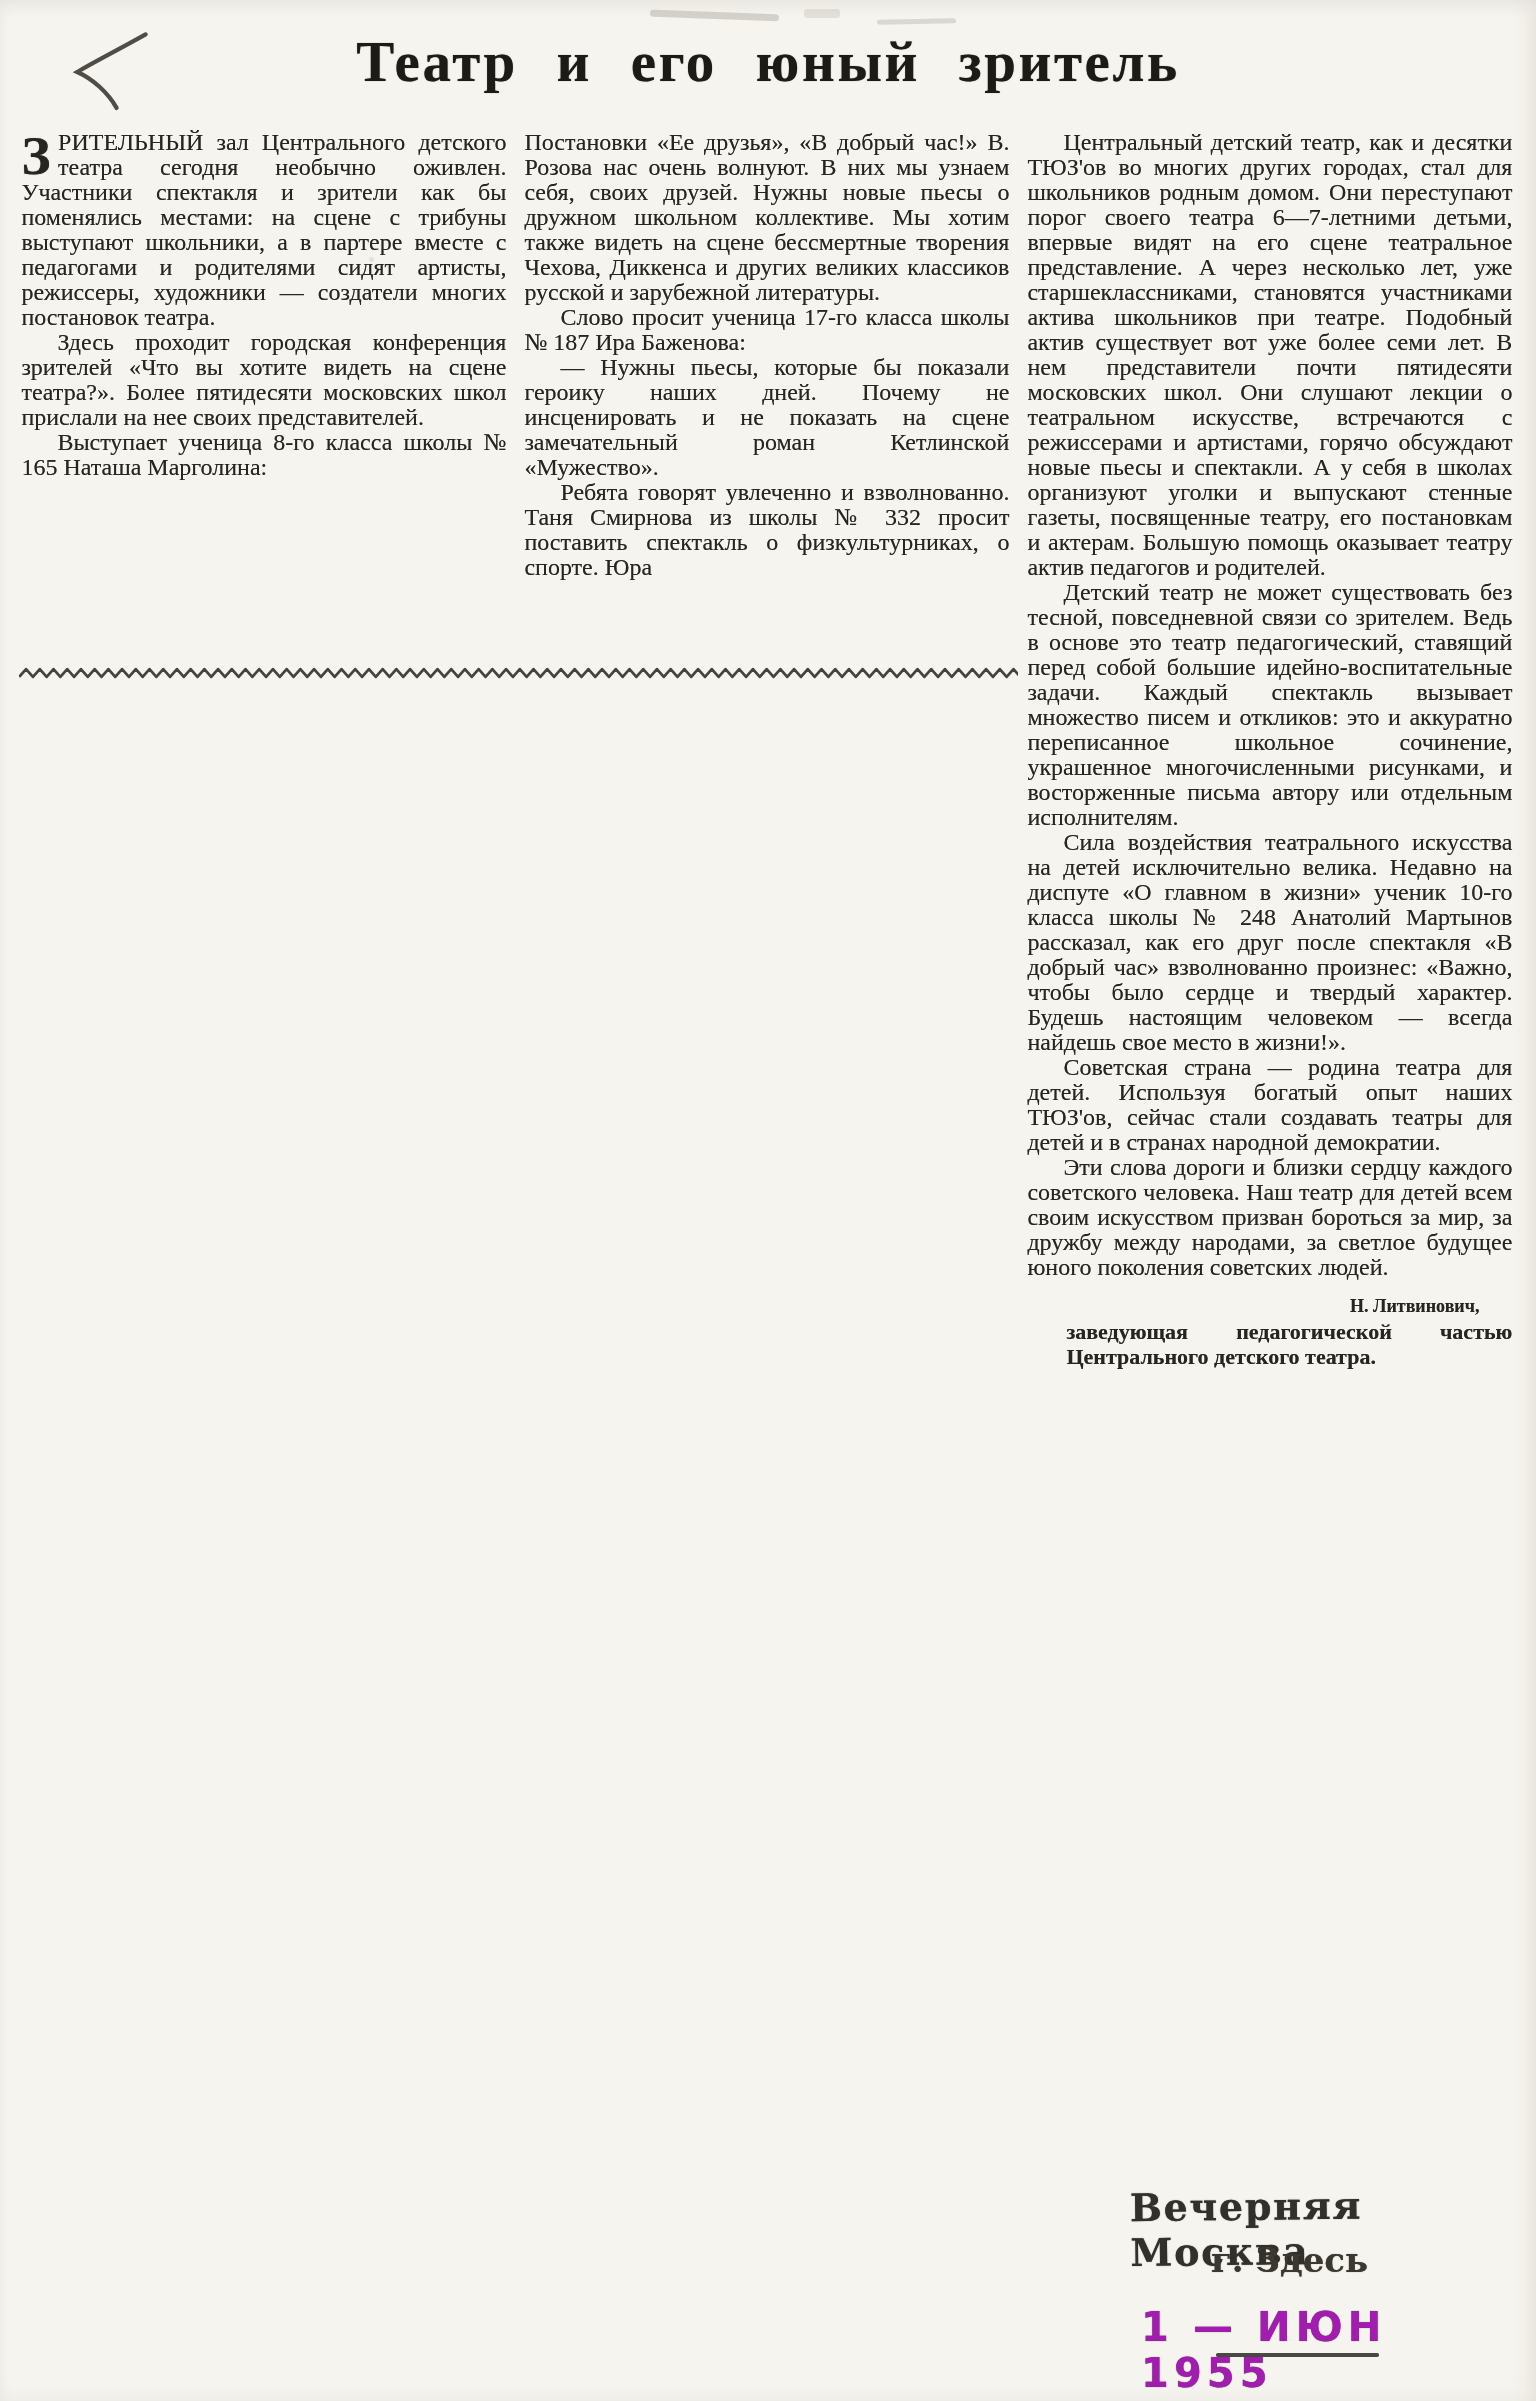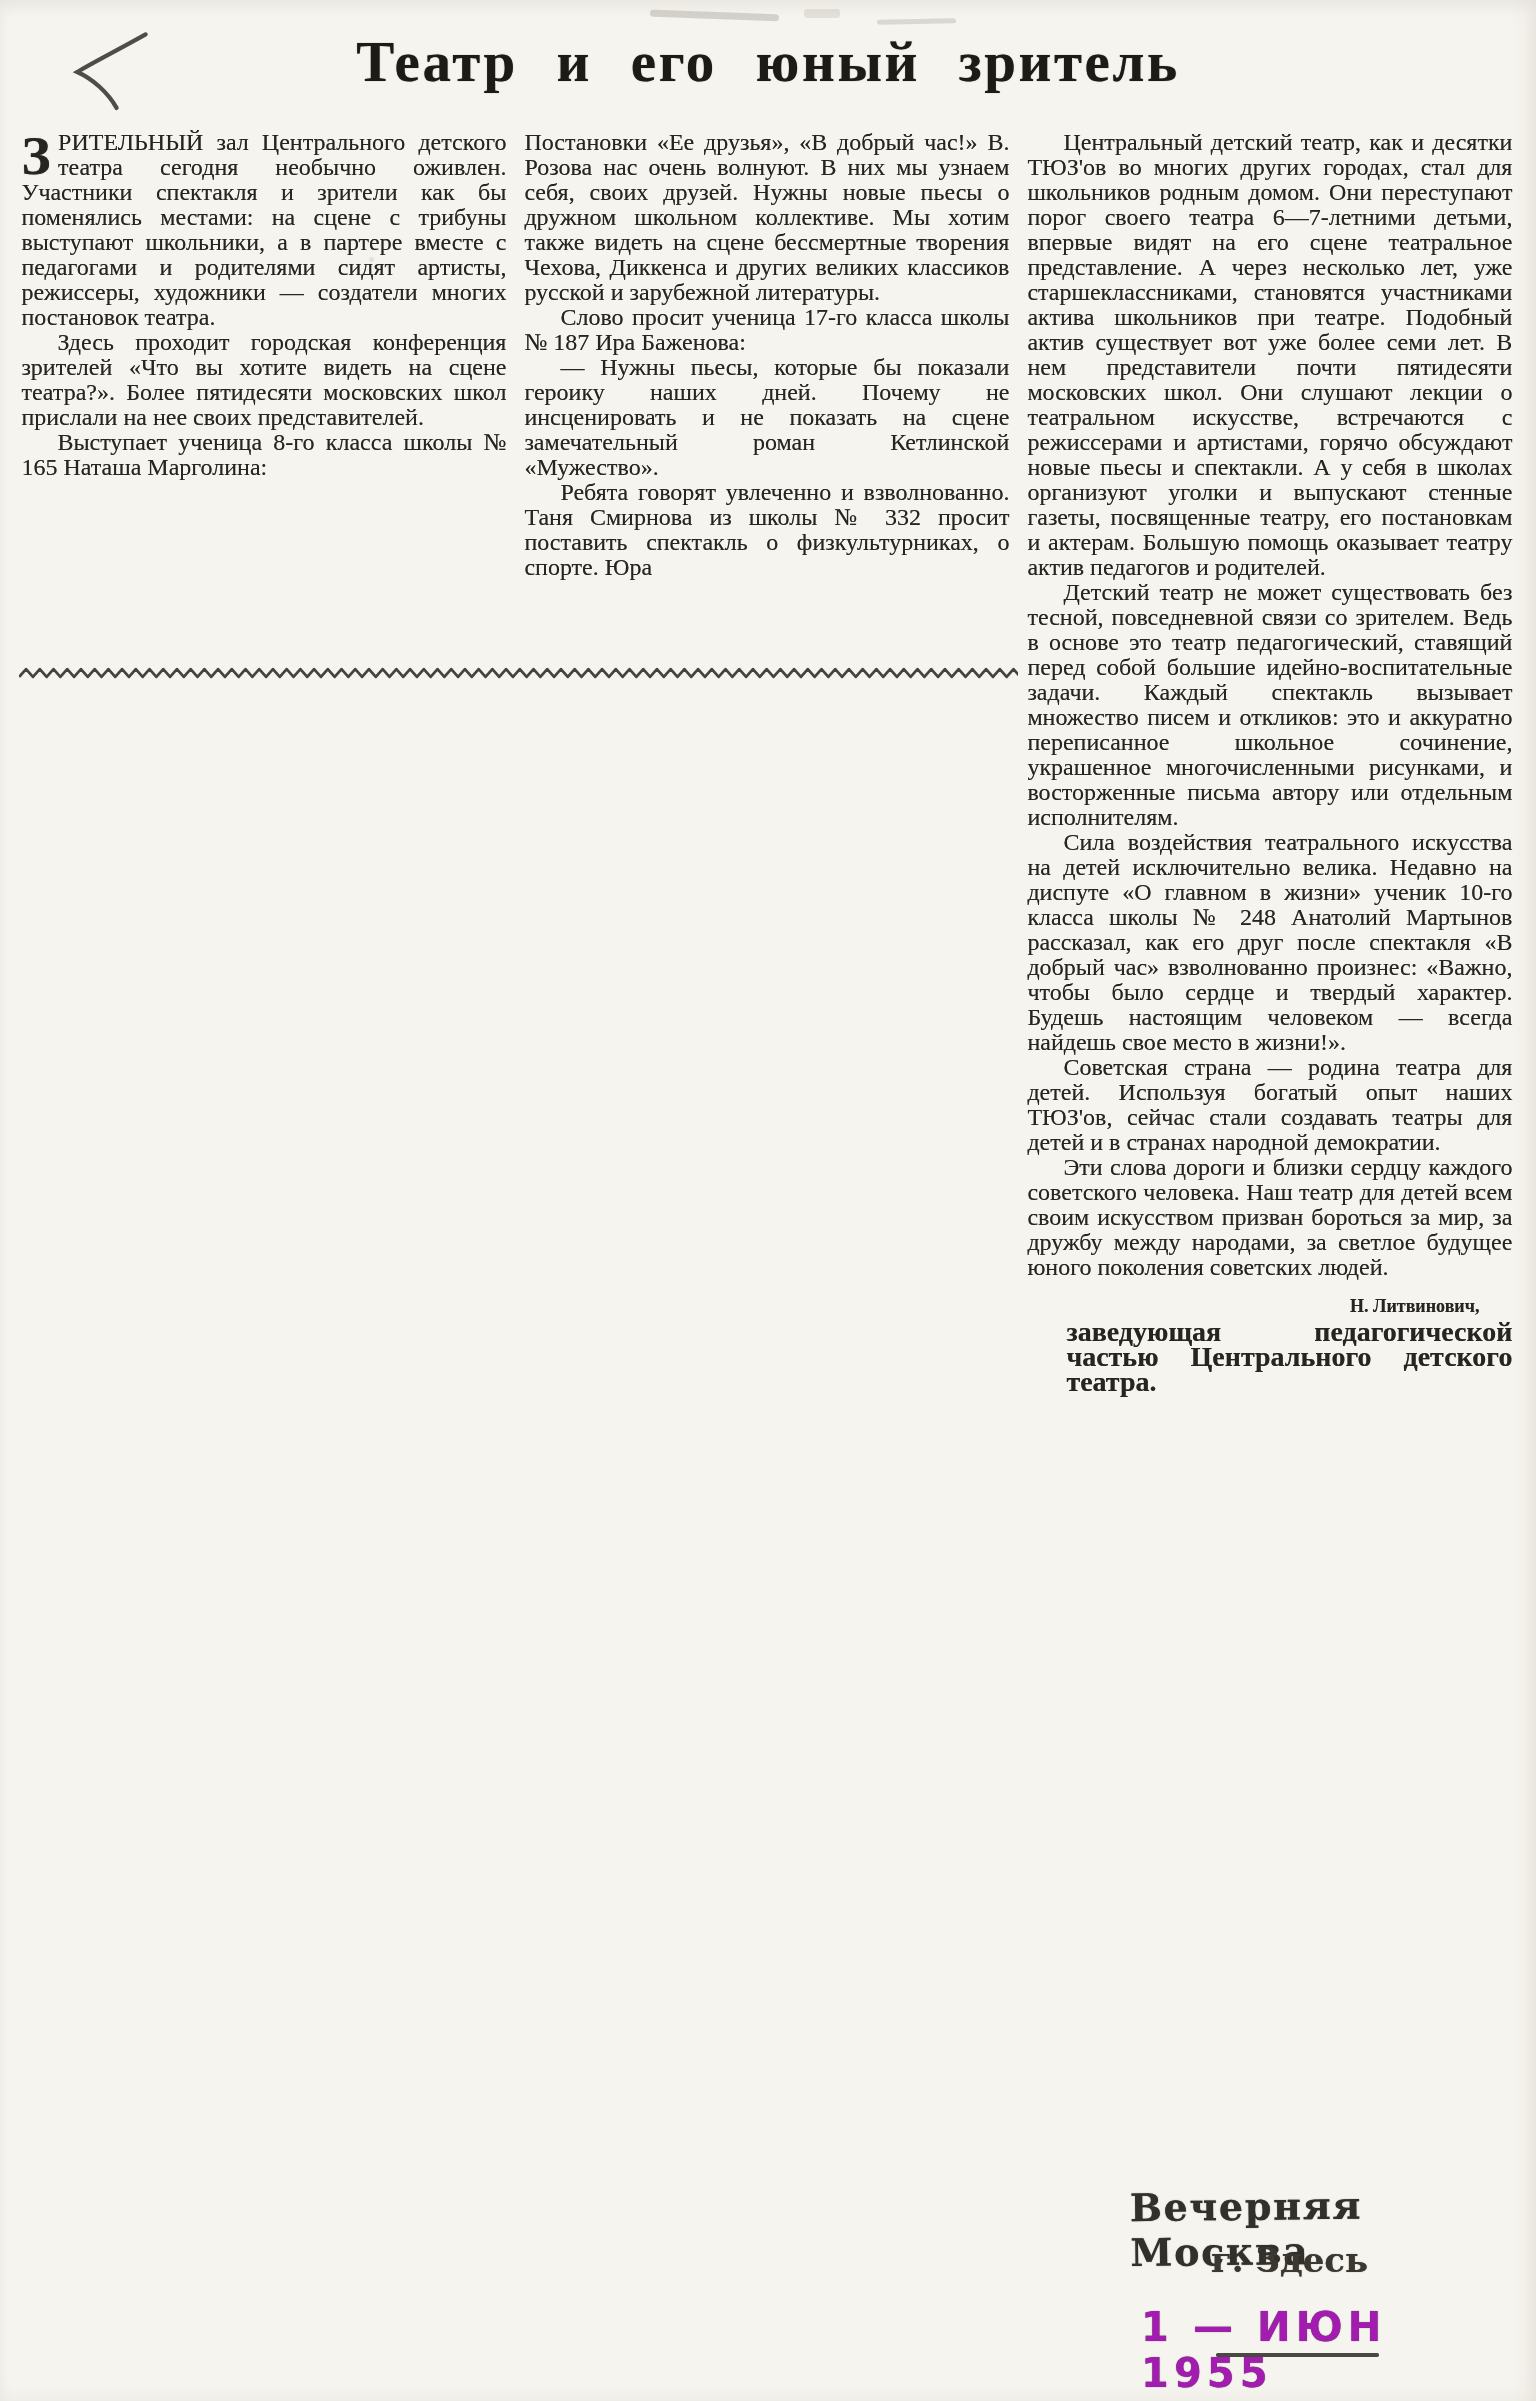--- a/index.html
+++ b/index.html
@@ -51,21 +51,21 @@
   .sig-name {
     font-weight: 700;
     text-align: right;
     padding-right: 33px;
     margin-top: 13.7px !important;
     font-size: 18px;
   }
   .sig-role {
     font-weight: 700;
     padding-left: 39px;
-    font-size: 28px; line-height: 25px;
+    font-size: 22px; line-height: 25px;
     text-align: justify;
     font-family: Liberation Serif, serif;
   }
   
   .rule-zigzag { position: absolute; left: 19px; top: 667px; }
   
   .np-stamp {
     position: absolute; left: 1130px; top: 2183px;
     font-size: 38px; font-weight: 700;
     font-family: "DejaVu Serif", serif;

